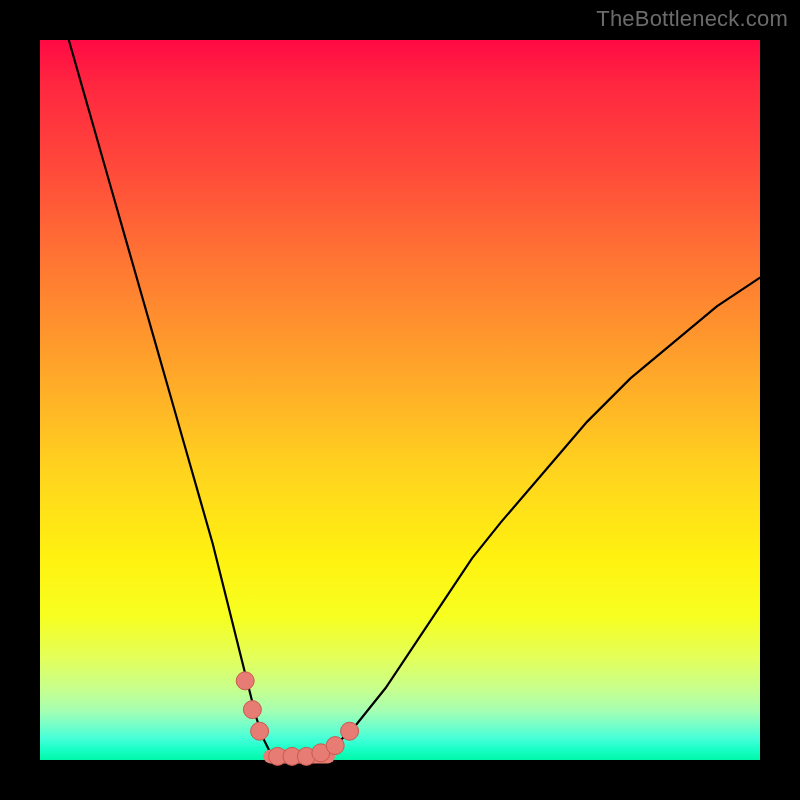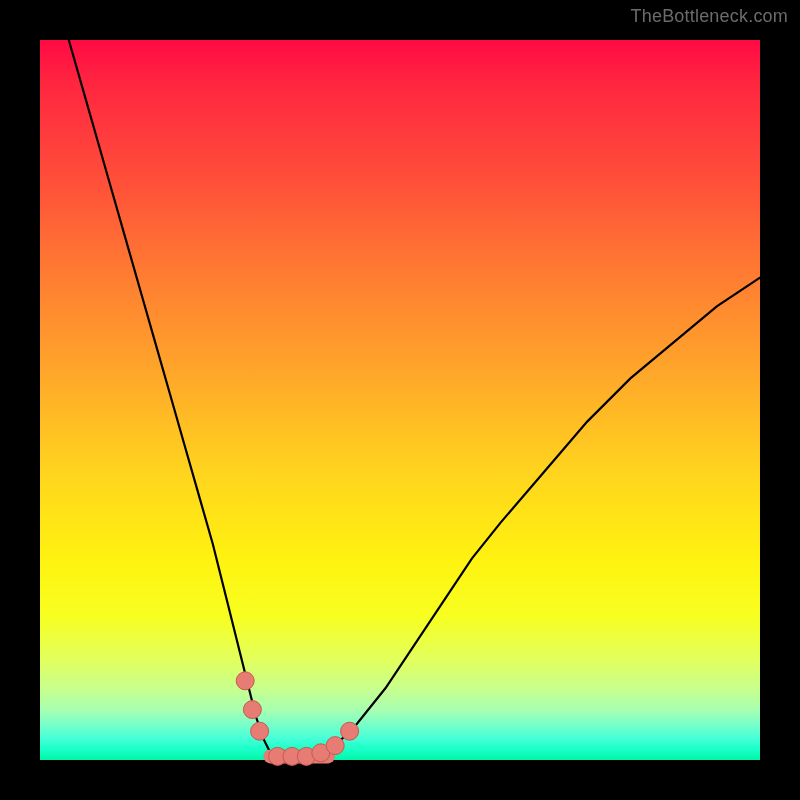--- a/index.html
+++ b/index.html
@@ -42,21 +42,21 @@
       #46ffd8 97%,
       #1affc8 98.5%,
       #00f7a8 100%
     );
   }
   .watermark {
     position: absolute;
     top: 6px;
     right: 12px;
     color: #6b6b6b;
-    font-size: 18px;
+    font-size: 22px;
     letter-spacing: 0.2px;
     user-select: none;
   }
   svg.curve-layer {
     position: absolute;
     left: 0;
     top: 0;
     width: 720px;
     height: 720px;
     overflow: visible;

